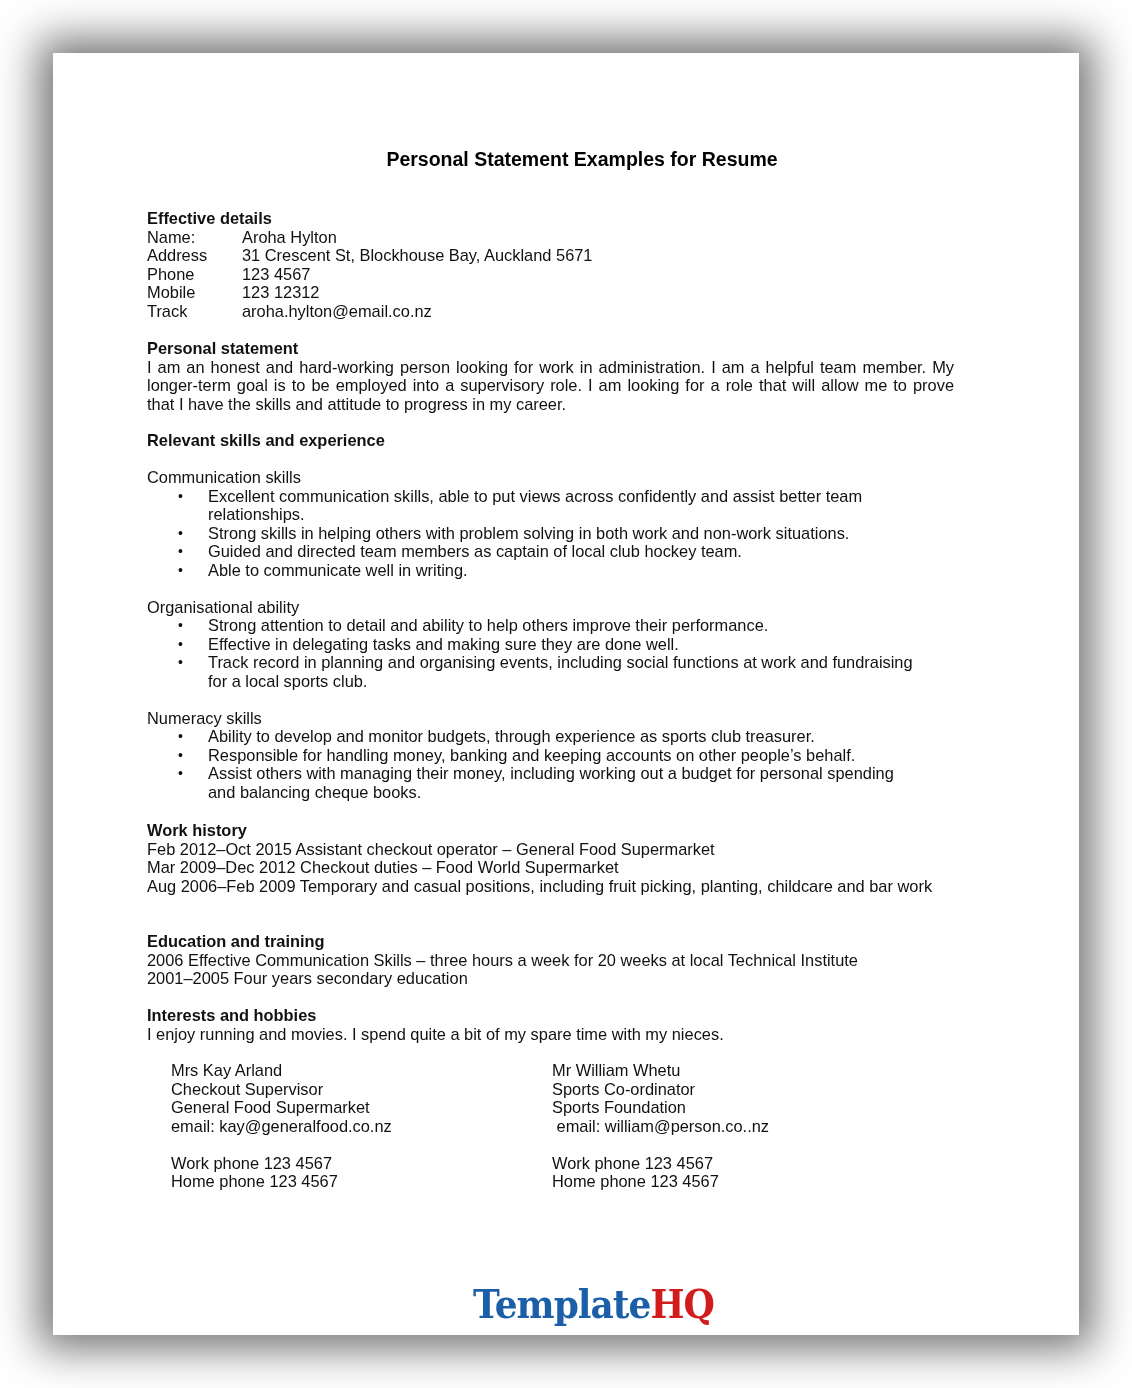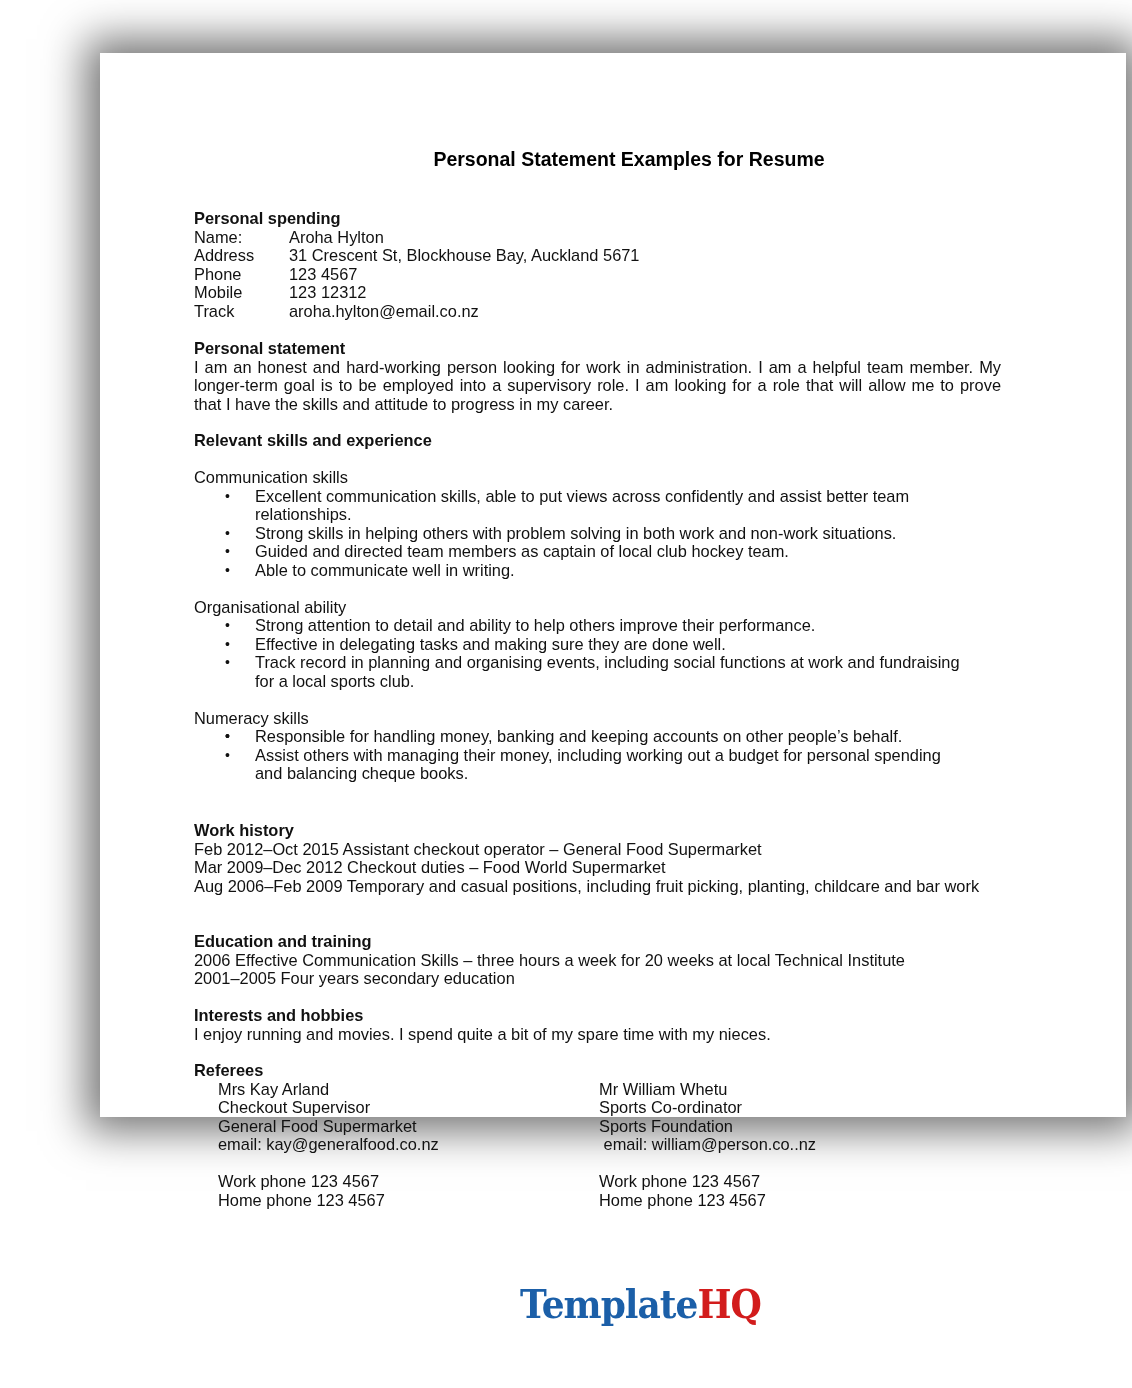--- a/index.html
+++ b/index.html
@@ -6,24 +6,23 @@
   body {
     width: 1132px; height: 1388px;
     background: #ffffff;
     position: relative;
     overflow: hidden;
     font-family: "Liberation Sans", sans-serif;
   }
   .page {
     position: absolute;
     left: 53px; top: 53px;
-    width: 1026px; height: 1064px;
+    width: 1026px; height: 1282px;
     background: #ffffff;
     box-shadow: 0 0 40px 14px rgba(0,0,0,0.55);
-    margin-left: 47px;
   }
   .content {
     position: absolute;
     left: 94px; top: 0;
     width: 810px;
     color: #111;
     font-size: 16.4px;
     line-height: 18.5px;
   }
   .title {
@@ -64,21 +63,21 @@
 </style>
 </head>
 <body>
 
 <div class="page">
   <h1 class="title"><span style="margin-left:148px">Personal Statement Examples for Resume</span></h1>
 
   <div class="content">
 
     <div class="section" style="top:156px">
-      <p class="h">Personal spending</p>
+      <p class="h">Effective details</p>
       <div class="row">
         <span class="lbl">Name:</span>
         <span>Aroha Hylton</span>
       </div>
       <div class="row">
         <span class="lbl">Address</span>
         <span>31 Crescent St, Blockhouse Bay, Auckland 5671</span>
       </div>
       <div class="row">
         <span class="lbl">Phone</span>
@@ -115,21 +114,21 @@
       <p class="sub">Organisational ability</p>
       <ul>
         <li><span class="bullet">•</span><span>Strong attention to detail and ability to help others improve their performance.</span></li>
         <li><span class="bullet">•</span><span>Effective in delegating tasks and making sure they are done well.</span></li>
         <li><span class="bullet">•</span><span style="display:inline-block;width:720px">Track record in planning and organising events, including social functions at work and fundraising for a local sports club.</span></li>
       </ul>
       <div class="gap"></div>
 
       <p class="sub">Numeracy skills</p>
       <ul>
-        <li><span class="bullet">•</span></li>
+        <li><span class="bullet">•</span><span>Ability to develop and monitor budgets, through experience as sports club treasurer.</span></li>
         <li><span class="bullet">•</span><span>Responsible for handling money, banking and keeping accounts on other people’s behalf.</span></li>
         <li><span class="bullet">•</span><span style="display:inline-block;width:710px">Assist others with managing their money, including working out a budget for personal spending and balancing cheque books.</span></li>
       </ul>
     </div>
 
     <div class="section" style="top:768px">
       <p class="h">Work history</p>
       <p>Feb 2012–Oct 2015 Assistant checkout operator – General Food Supermarket</p>
       <p>Mar 2009–Dec 2012 Checkout duties – Food World Supermarket</p>
       <p style="width:790px">Aug 2006–Feb 2009 Temporary and casual positions, including fruit picking, planting, childcare and bar work</p>
@@ -140,21 +139,20 @@
       <p style="white-space:nowrap">2006 Effective Communication Skills – three hours a week for 20 weeks at local Technical Institute</p>
       <p>2001–2005 Four years secondary education</p>
     </div>
 
     <div class="section" style="top:953px">
       <p class="h">Interests and hobbies</p>
       <p>I enjoy running and movies. I spend quite a bit of my spare time with my nieces.</p>
     </div>
 
     <div class="section" style="top:1008px">
-      <p class="h">Referees</p>
       <div class="refs">
         <div class="refcol">
           <p>Mrs Kay Arland</p>
           <p>Checkout Supervisor</p>
           <p>General Food Supermarket</p>
           <p style="white-space:pre">email: kay@generalfood.co.nz</p>
           <div class="gap"></div>
           <p>Work phone 123 4567</p>
           <p>Home phone 123 4567</p>
         </div>

